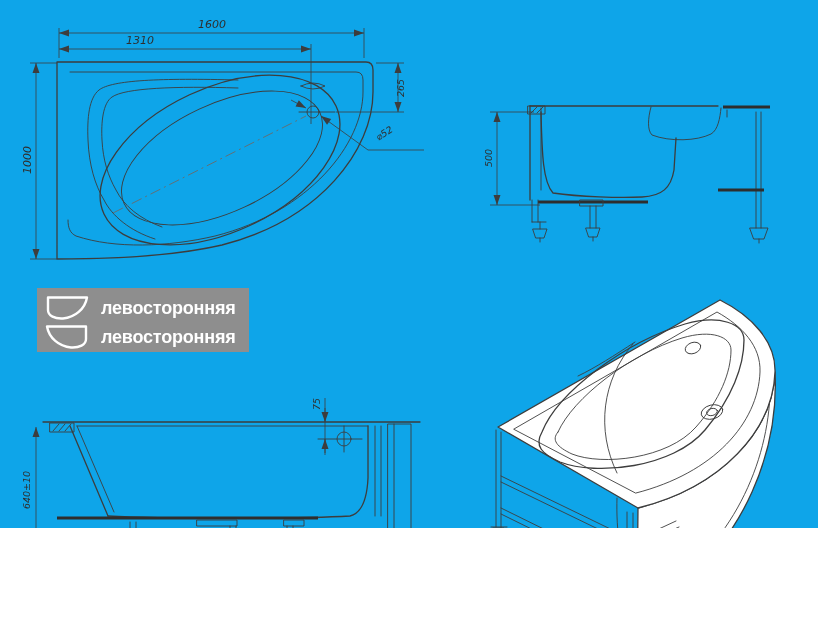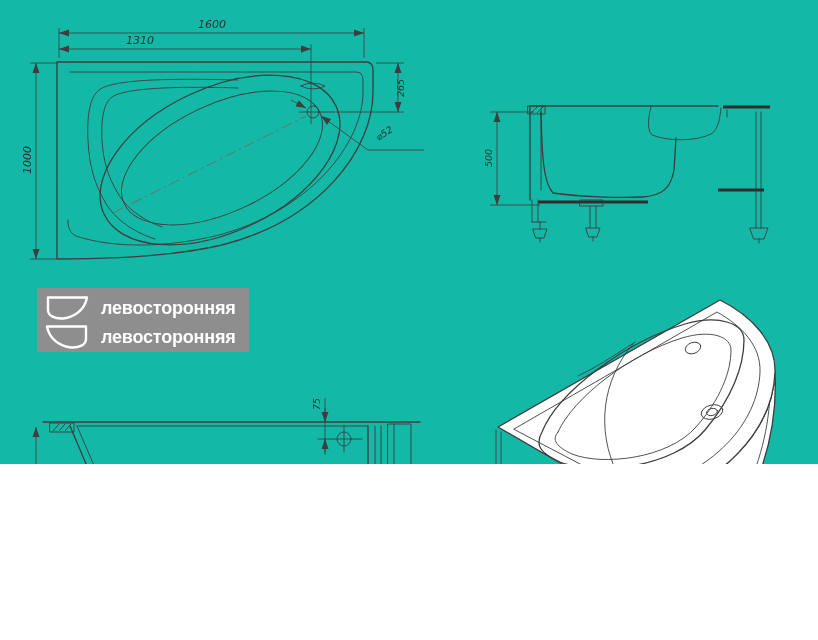--- a/index.html
+++ b/index.html
@@ -1,17 +1,17 @@
 <!DOCTYPE html>
 <html><head>
 <meta charset="utf-8">
 <style>
   html,body{margin:0;padding:0;background:#ffffff;}
   #stage{
-    position:relative;width:818px;height:464px;background:#14b8a6;
+    position:relative;width:818px;height:528px;background:#0ea5e9;
     font-family:"DejaVu Sans",sans-serif;overflow:hidden;
   }
   svg{position:absolute;display:block;}
   .ln{fill:none;stroke:#3d3d3d;stroke-width:1.3;stroke-linecap:round;stroke-linejoin:round;}
   .thin{fill:none;stroke:#3d3d3d;stroke-width:0.9;stroke-linecap:round;stroke-linejoin:round;}
   .dim{fill:none;stroke:#3d3d3d;stroke-width:0.8;}
   .thick{fill:none;stroke:#2e2e2e;stroke-width:3;}
   .whitefill{fill:#ffffff;stroke:#3d3d3d;stroke-width:1.3;stroke-linejoin:round;}
   .dimtxt{font:italic 11px "DejaVu Sans",sans-serif;fill:#2f2f2f;text-anchor:middle;}
   .dimtxt.small{font-size:9.5px;}

